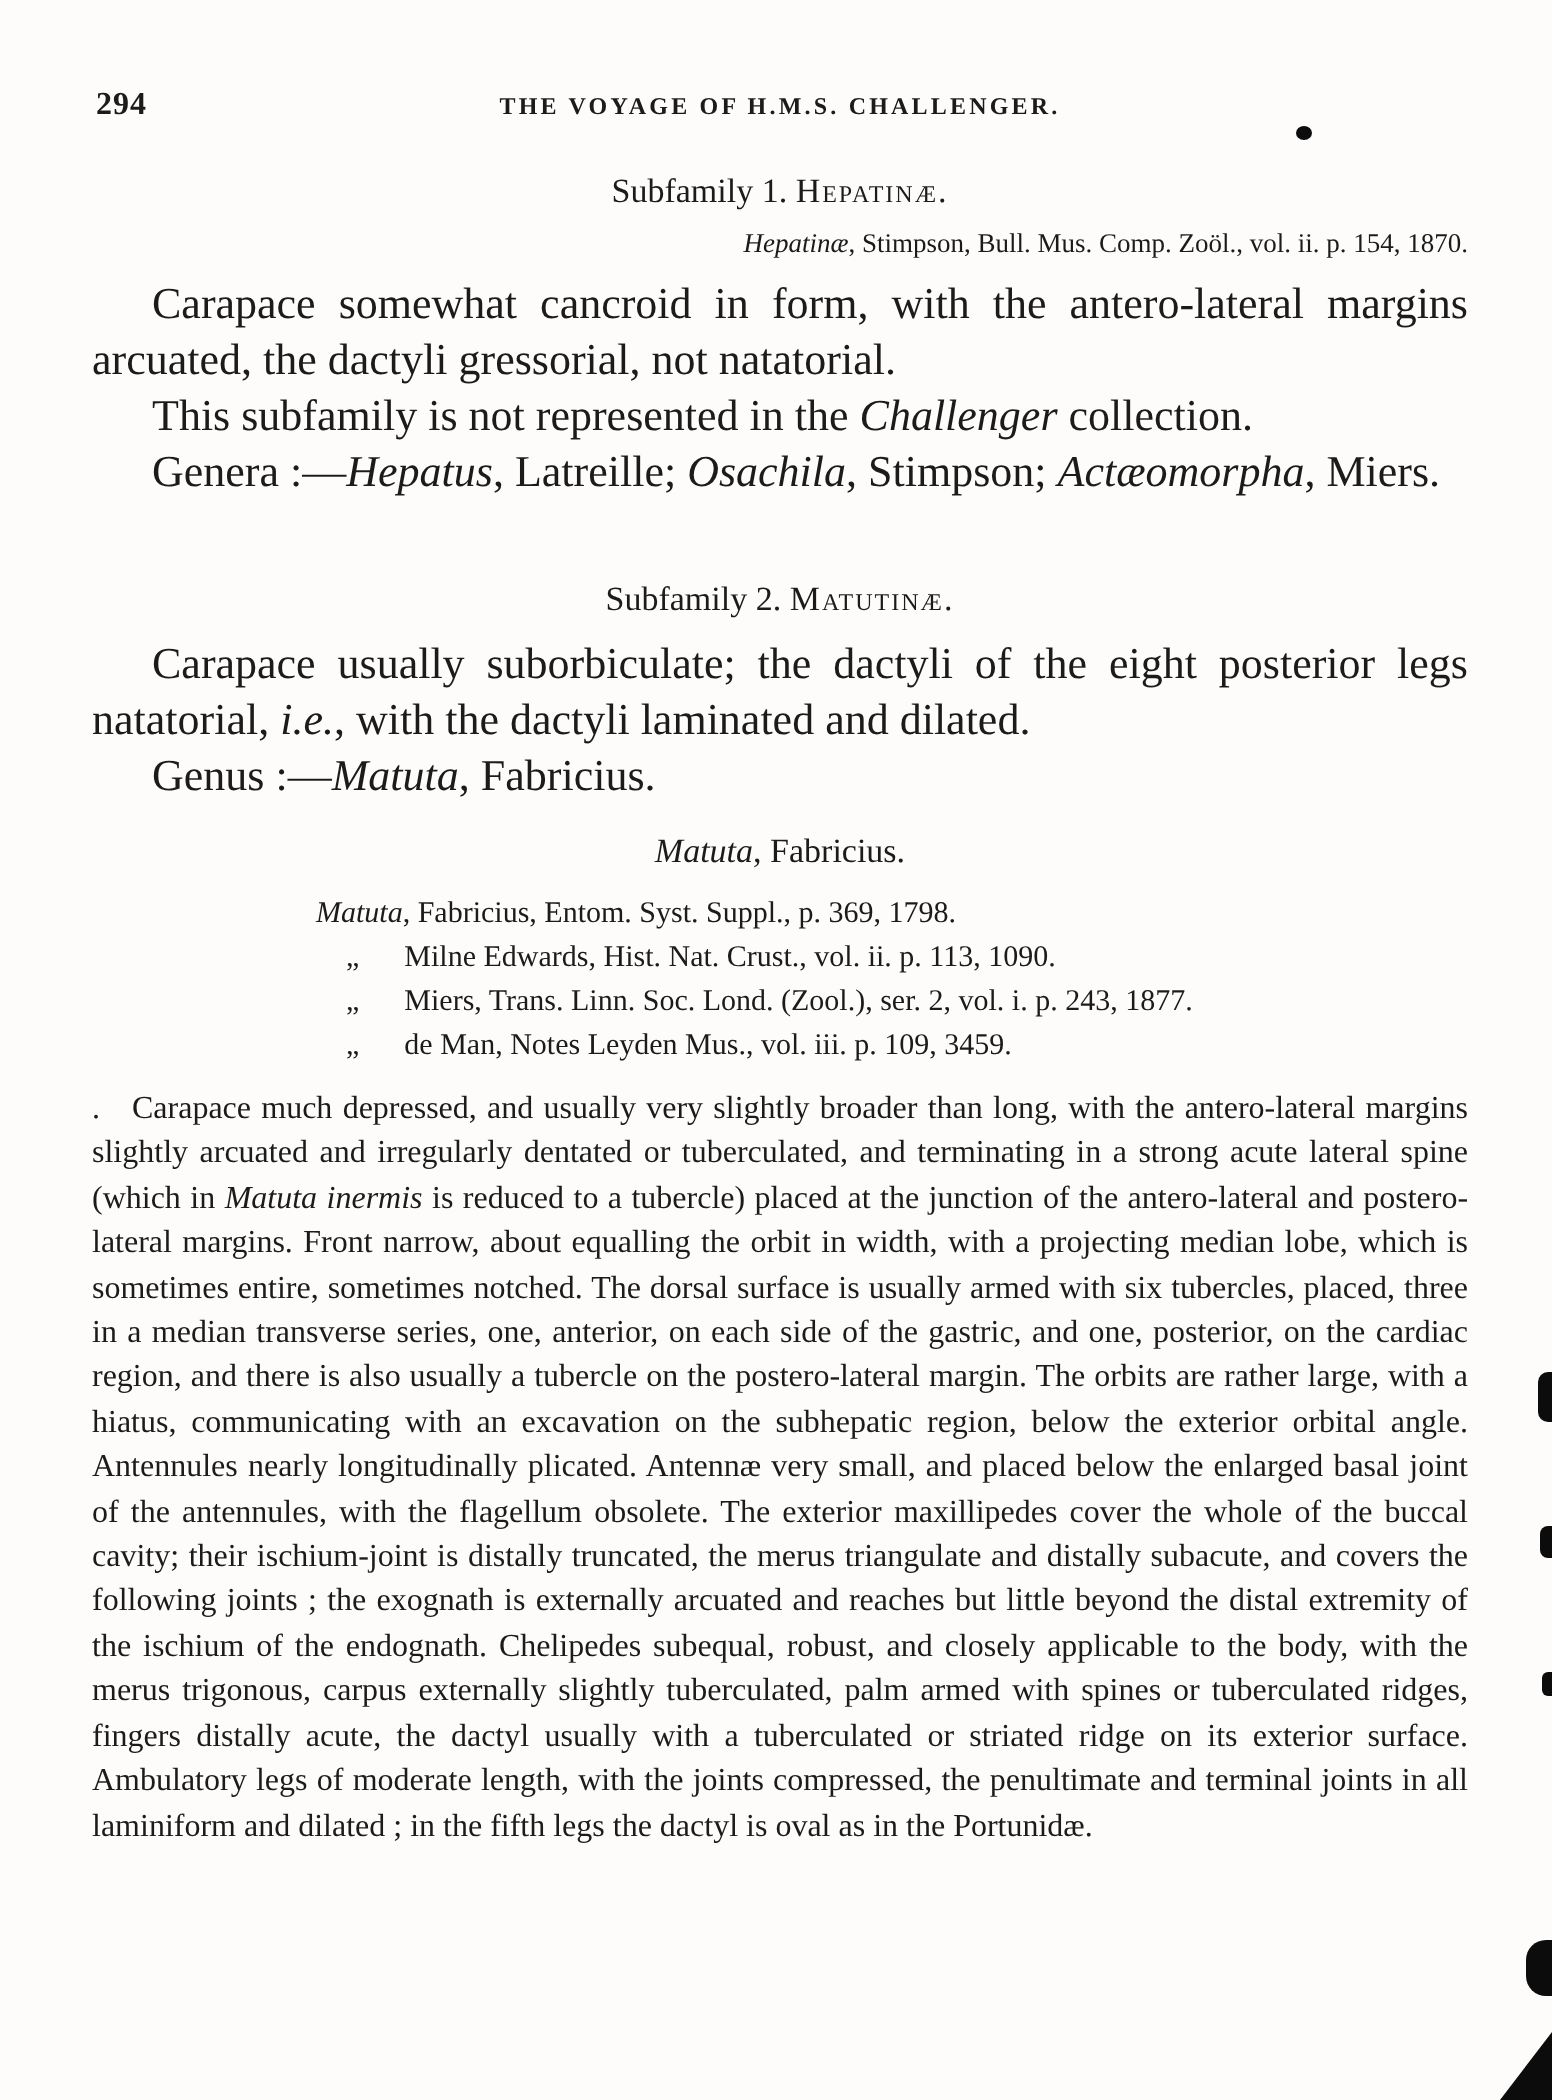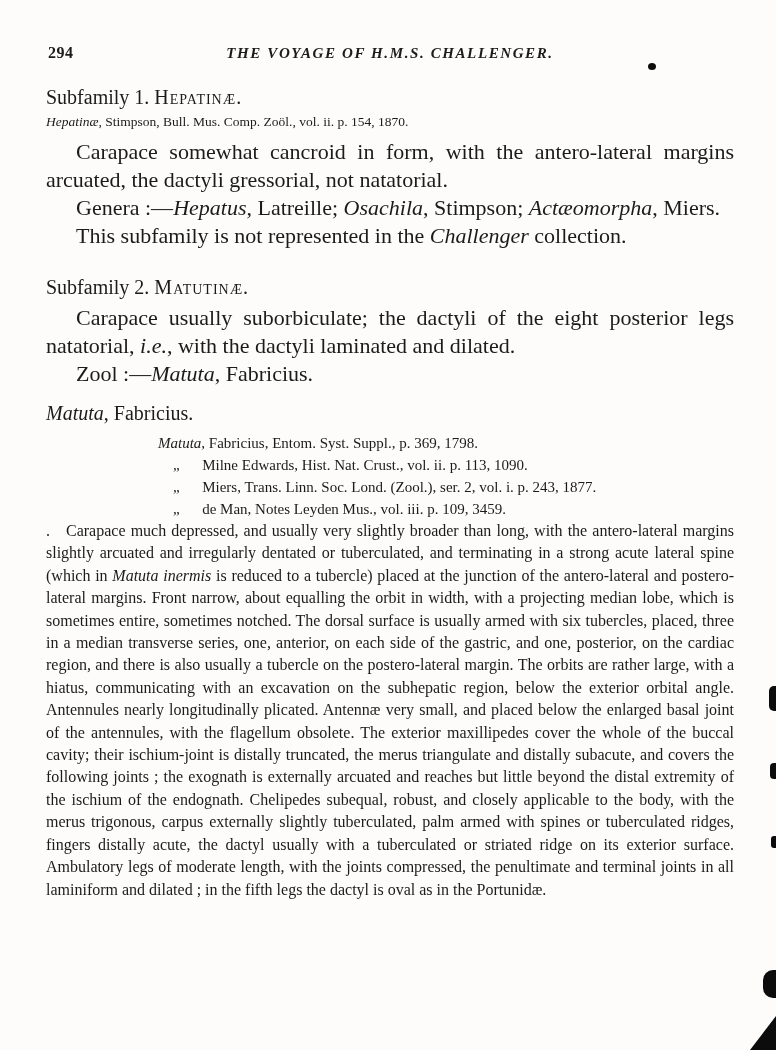--- a/index.html
+++ b/index.html
@@ -7,32 +7,32 @@
     position:relative;
     width:776px;height:1050px;
     background:#fdfcfa;
     font-family:"Liberation Serif","DejaVu Serif",serif;
     color:#1b1b1b;
     overflow:hidden;
   }
   .content{position:absolute;left:46px;top:44px;width:688px;}
   .header{position:relative;height:20px;text-align:center;}
   .pagenum{position:absolute;left:2px;top:0;font-size:16px;font-weight:bold;letter-spacing:.5px;}
-  .running-title{font-size:15px;font-weight:bold;letter-spacing:1.6px;font-style:italic;}
-  .heading{text-align:left;font-size:20px;margin-top:22px;height:22px;font-family:Liberation Serif, serif;}
-  .heading.h2{margin-top:26px;}
+  .running-title{font-size:12px;font-weight:bold;letter-spacing:1.6px;}
+  .heading{text-align:center;font-size:17px;margin-top:22px;height:22px;font-family:Liberation Serif, serif;}
+  .heading.h2{margin-top:40px;}
   .heading.h3{margin-top:14px;}
   .sc{font-variant:small-caps;letter-spacing:1px;}
   .i{font-style:italic;}
-  .cite-center{text-align:left;font-size:13.5px;margin-top:6px;height:18px;}
+  .cite-center{text-align:right;font-size:13.5px;margin-top:6px;height:18px;}
   .para{margin:0;font-size:22px;line-height:28px;text-align:justify;text-indent:30px;}
   .para.first{margin-top:6px;}
   .cite-block{margin:8px 0 0 112px;font-size:15px;line-height:22px;}
   .cite-row{white-space:nowrap;}
-  .description{font-size:16px;line-height:22.4px;text-align:justify;text-indent:0;}
+  .description{margin-top:10px;font-size:16px;line-height:22.4px;text-align:justify;text-indent:0;}
   
   .artifact{position:absolute;background:#0c0c0c;}
   .art-dot{left:648px;top:63px;width:8px;height:7px;border-radius:50%;}
   .art-e1{left:769px;top:686px;width:7px;height:25px;border-radius:5px 0 0 5px;}
   .art-e2{left:770px;top:763px;width:6px;height:16px;border-radius:4px 0 0 4px;}
   .art-e3{left:771px;top:836px;width:5px;height:12px;border-radius:3px 0 0 3px;}
   .art-e4{left:763px;top:970px;width:13px;height:28px;border-radius:10px 0 0 10px;}
   .art-corner{left:750px;top:1016px;width:26px;height:34px;clip-path:polygon(100% 0,100% 100%,0 100%);}
 </style>
 </head>
@@ -42,26 +42,26 @@
   <div class="content">
 
     <div class="header">
       <span class="pagenum">294</span>
       <span class="running-title">THE VOYAGE OF H.M.S. CHALLENGER.</span>
     </div>
 
     <div class="heading"><span>Subfamily 1. </span><span class="sc">Hepatinæ.</span></div>
     <div class="cite-center"><span class="i">Hepatinæ</span><span>, Stimpson, Bull. Mus. Comp. Zoöl., vol. ii. p. 154, 1870.</span></div>
     <div class="para first"><span>Carapace somewhat cancroid in form, with the antero-lateral margins arcuated, the dactyli gressorial, not natatorial.</span></div>
+    <div class="para"><span>This subfamily is not represented in the </span><span class="i">Challenger</span><span> collection.</span></div>
     <div class="para"><span>Genera :—</span><span class="i">Hepatus</span><span>, Latreille; </span><span class="i">Osachila</span><span>, Stimpson; </span><span class="i">Actæomorpha</span><span>, Miers.</span></div>
-    <div class="para"><span>This subfamily is not represented in the </span><span class="i">Challenger</span><span> collection.</span></div>
 
     <div class="heading h2"><span>Subfamily 2. </span><span class="sc">Matutinæ.</span></div>
     <div class="para first"><span>Carapace usually suborbiculate; the dactyli of the eight posterior legs natatorial, </span><span class="i">i.e.</span><span>, with the dactyli laminated and dilated.</span></div>
-    <div class="para"><span>Zool :—</span><span class="i">Matuta</span><span>, Fabricius.</span></div>
+    <div class="para"><span>Genus :—</span><span class="i">Matuta</span><span>, Fabricius.</span></div>
 
     <div class="heading h3"><span class="i">Matuta</span><span>, Fabricius.</span></div>
 
     <div class="cite-block">
       <div class="cite-row"><span class="i">Matuta</span><span>, Fabricius, Entom. Syst. Suppl., p. 369, 1798.</span></div>
       <div class="cite-row"><span>  „  </span><span>Milne Edwards, Hist. Nat. Crust., vol. ii. p. 113, 1090.</span></div>
       <div class="cite-row"><span>  „  </span><span>Miers, Trans. Linn. Soc. Lond. (Zool.), ser. 2, vol. i. p. 243, 1877.</span></div>
       <div class="cite-row"><span>  „  </span><span>de Man, Notes Leyden Mus., vol. iii. p. 109, 3459.</span></div>
     </div>
 

